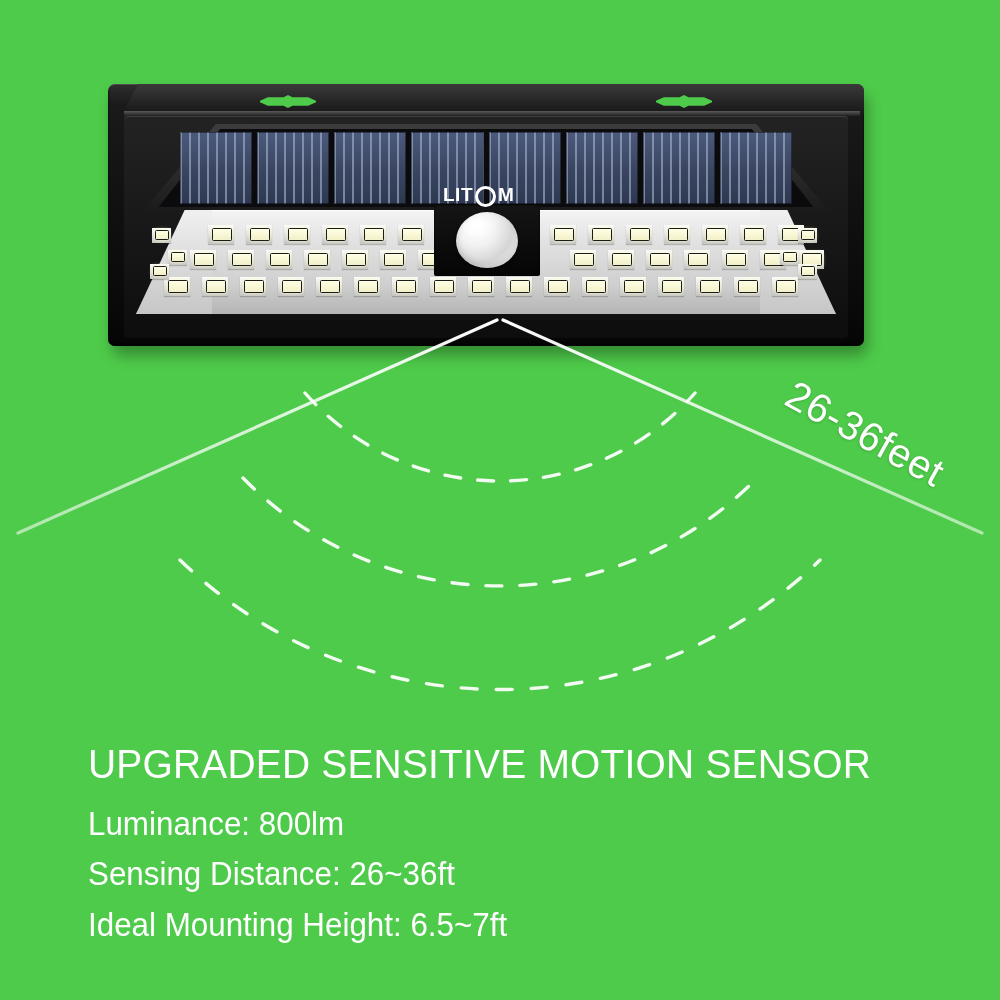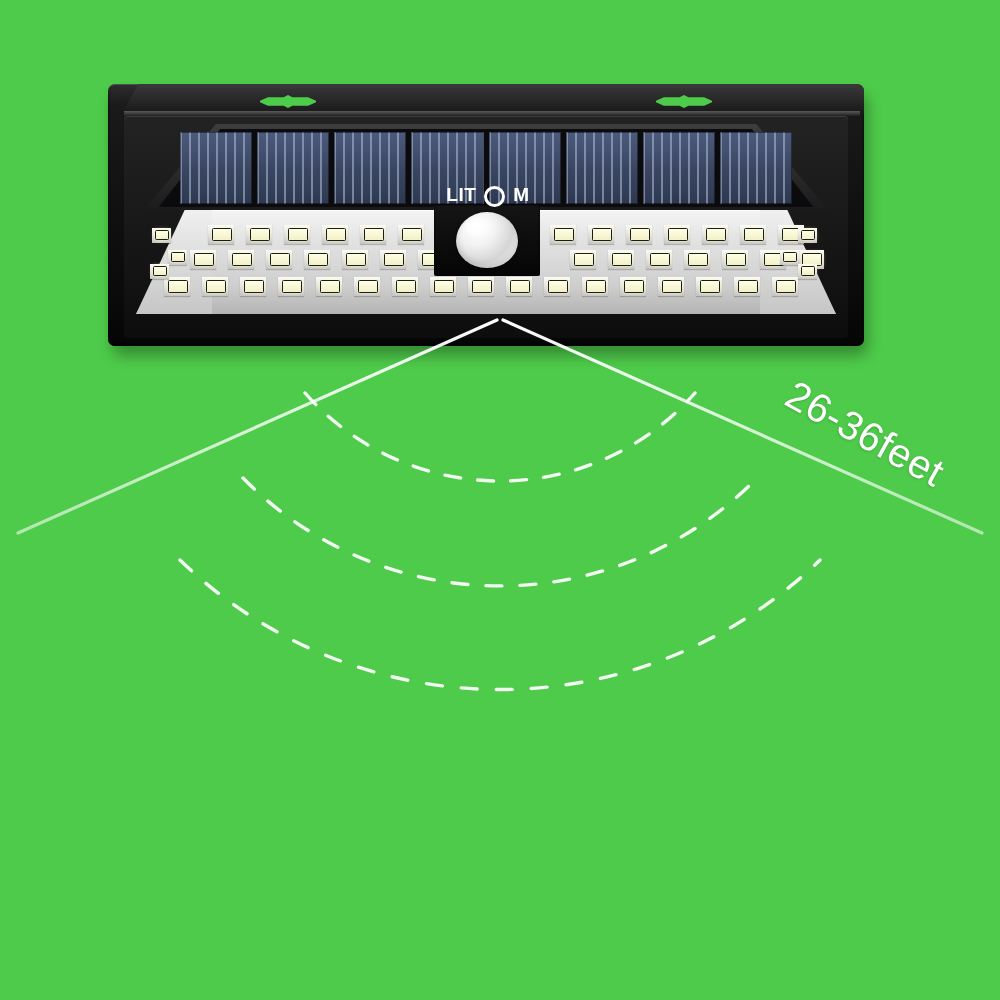--- a/index.html
+++ b/index.html
@@ -99,23 +99,24 @@
   }
   .sensor-dome::after{
     content:"";position:absolute;left:12%;top:10%;width:54%;height:38%;
     border-radius:50%;
     background:radial-gradient(ellipse at 40% 40%,rgba(255,255,255,.95),rgba(255,255,255,0) 70%);
   }
 
   
   .brand{
     position:absolute;left:312px;top:100px;width:136px;height:22px;
-    display:flex;align-items:center;justify-content:center;gap:7px;
+    display:flex;align-items:center;justify-content:flex-start;gap:1px;
     color:#fff;font-size:19px;font-weight:bold;letter-spacing:.5px;
     font-family:"Liberation Sans",sans-serif;
+    padding-left:23px;
   }
   .brand .bo{
     display:inline-block;width:15px;height:15px;border:3px solid #fff;border-radius:50%;
     margin:0 1px;position:relative;top:1px;
   }
 
   
   .wing{
     position:absolute;top:126px;width:76px;height:104px;
     background:linear-gradient(180deg,#f0f0f0,#c6c6c6);
@@ -273,14 +274,20 @@
     <line x1="497" y1="320" x2="18" y2="533" stroke="url(#beamFade)" stroke-width="3.2" stroke-linecap="round"></line>
     <line x1="503" y1="320" x2="982" y2="533" stroke="url(#beamFade)" stroke-width="3.2" stroke-linecap="round"></line>
 
     <path d="M 305 393 A 260 260 0 0 0 695 393" fill="none" stroke="#ffffff" stroke-opacity=".92" stroke-width="3.4" stroke-linecap="round" stroke-dasharray="16 17"></path>
     <path d="M 243 478 A 360 360 0 0 0 757 478" fill="none" stroke="#ffffff" stroke-opacity=".92" stroke-width="3.4" stroke-linecap="round" stroke-dasharray="16 18"></path>
     <path d="M 180 560 A 460 460 0 0 0 820 560" fill="none" stroke="#ffffff" stroke-opacity=".92" stroke-width="3.4" stroke-linecap="round" stroke-dasharray="16 19"></path>
   </svg>
 
   <div id="dist-label">26-36feet</div>
 
+  <div id="copy">
+    <div id="headline">UPGRADED SENSITIVE MOTION SENSOR</div>
+    <div class="spec s1">Luminance: 800lm</div>
+    <div class="spec">Sensing Distance: 26~36ft</div>
+    <div class="spec">Ideal Mounting Height: 6.5~7ft</div>
+  </div>
 
 </div>
 
 </body></html>

